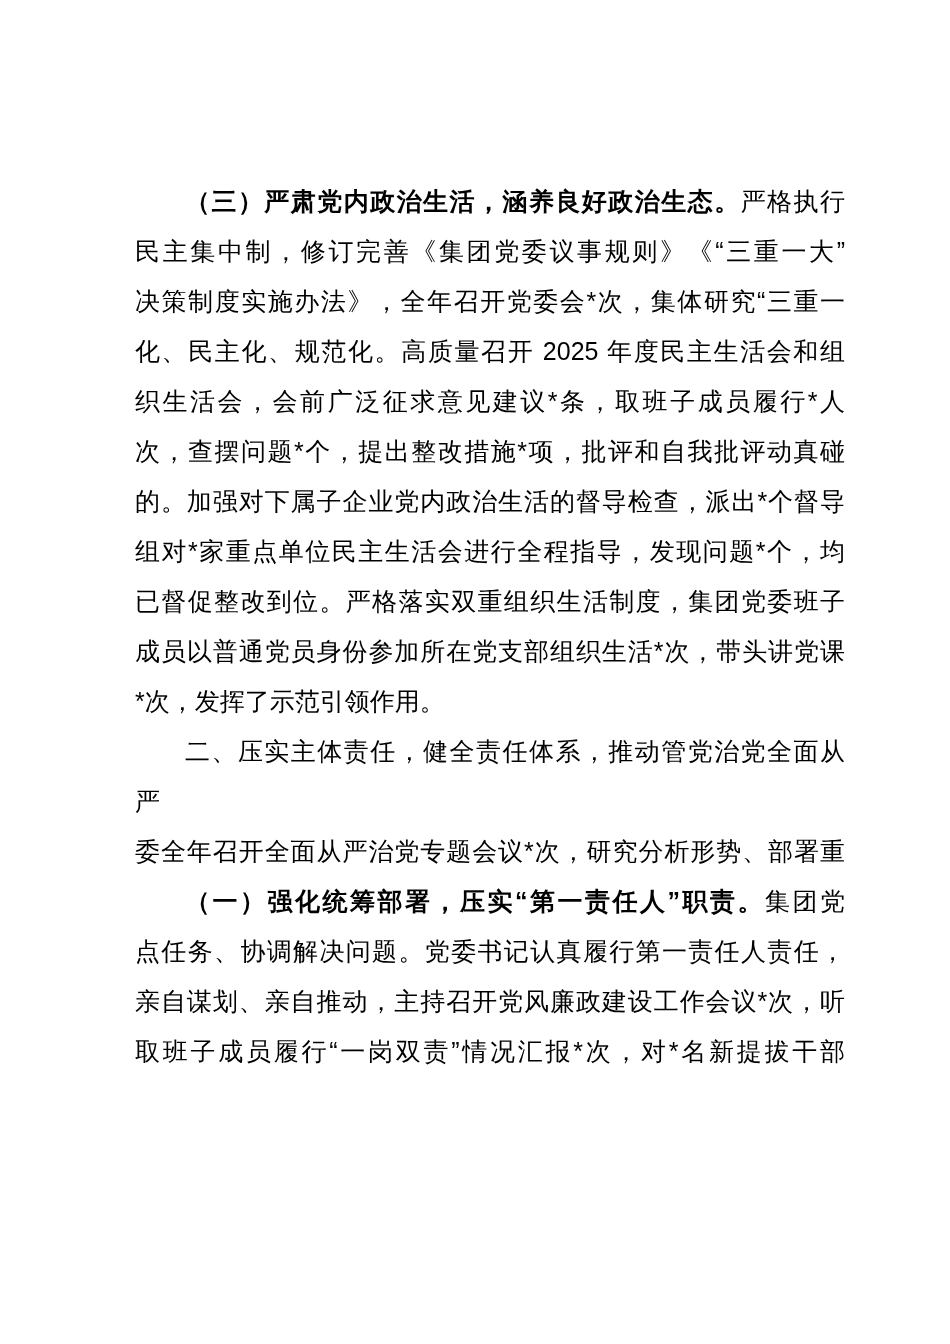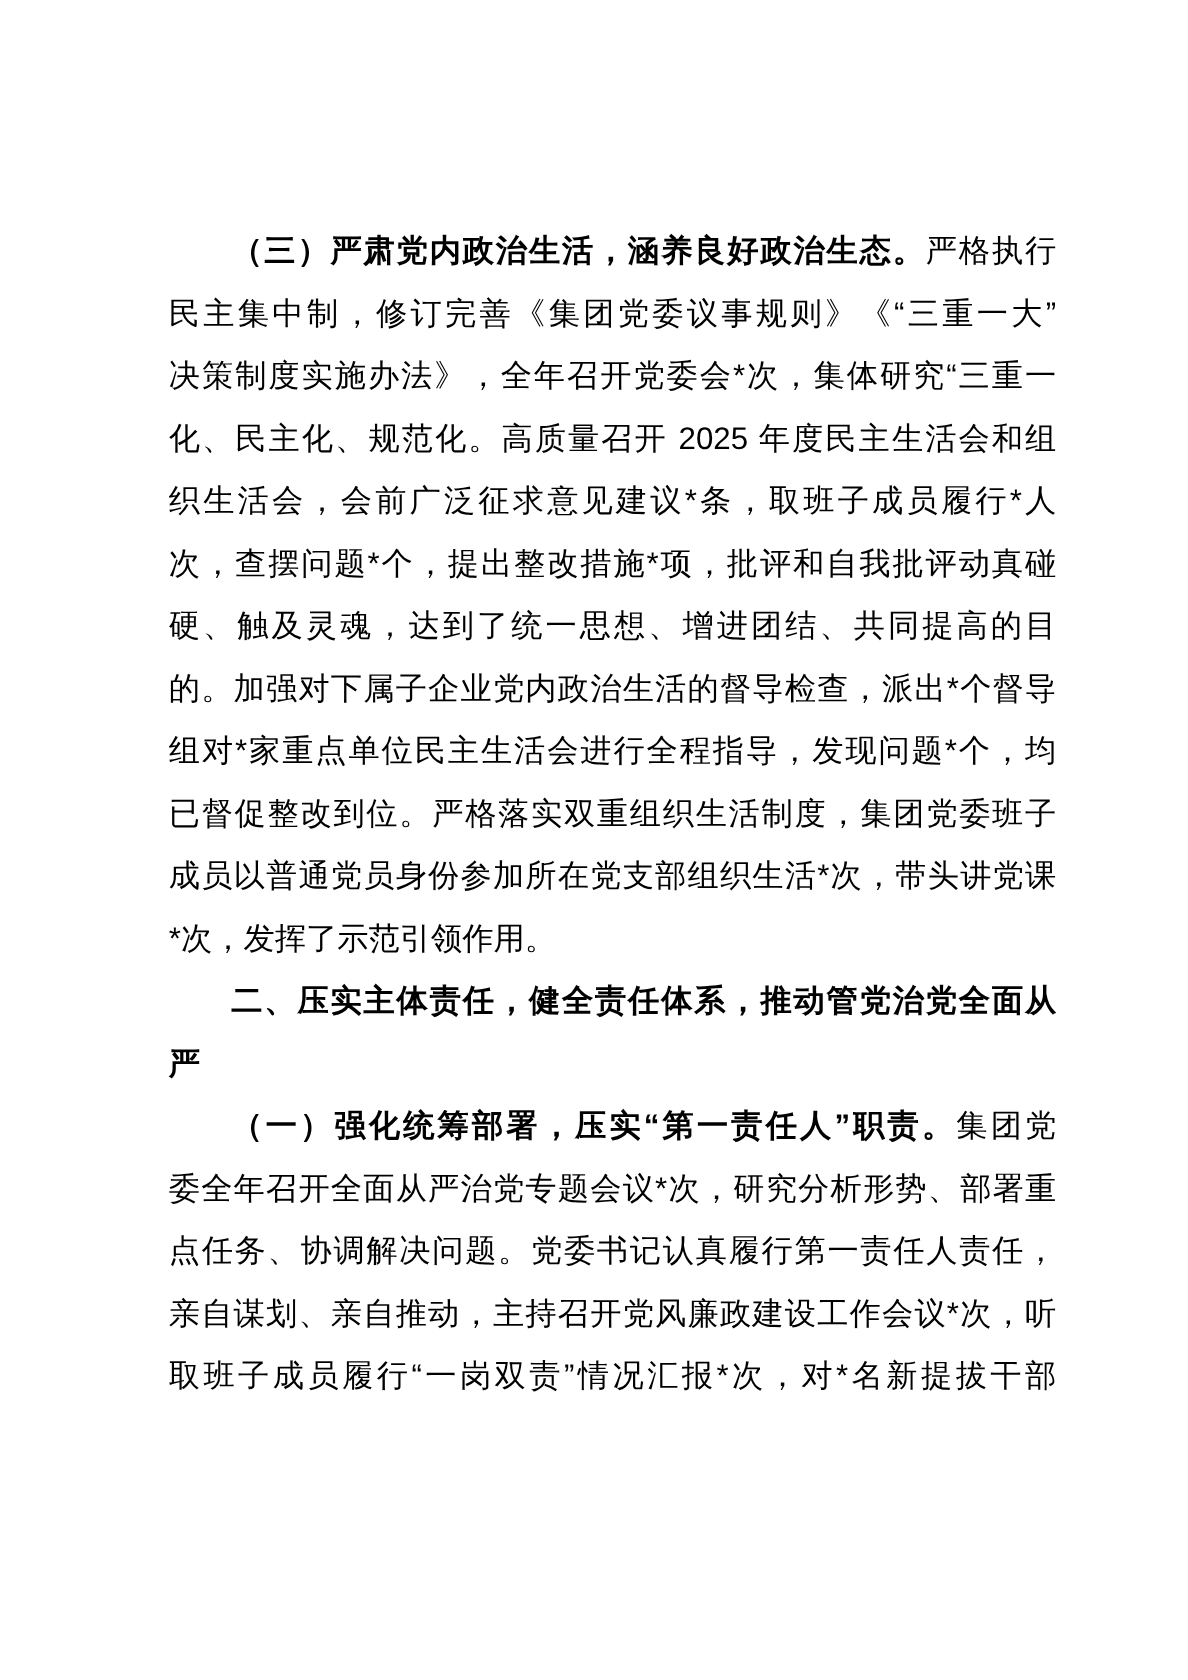--- a/index.html
+++ b/index.html
@@ -33,46 +33,45 @@
     overflow: hidden;
     white-space: normal;
   }
   .line.indent { text-indent: 2em; }
   .line.end {
     text-align: right;
     text-align-last: left;
   }
   .seg { font-weight: 400; }
   .seg.bold { font-weight: 700; }
-  .para.heading .line .seg { font-weight: 700; }
+  .para.heading .line .seg { font-weight: 400; }
 </style>
 </head>
 <body>
 
 <div class="page">
   <div class="text-block" id="text-block">
       <div class="para body">
         <div class="line indent"><span class="seg bold">（三）严肃党内政治生活，涵养良好政治生态。</span><span class="seg">严格执行</span></div>
         <div class="line"><span class="seg">民主集中制，修订完善《集团党委议事规则》《“三重一大”</span></div>
         <div class="line"><span class="seg">决策制度实施办法》，全年召开党委会*次，集体研究“三重一</span></div>
         <div class="line"><span class="seg">化、民主化、规范化。高质量召开 2025 年度民主生活会和组</span></div>
         <div class="line"><span class="seg">织生活会，会前广泛征求意见建议*条，取班子成员履行*人</span></div>
         <div class="line"><span class="seg">次，查摆问题*个，提出整改措施*项，批评和自我批评动真碰</span></div>
-        <div class="line"><span class="seg">硬、触及灵魂，达到了统一思想、增进团结、共同提高的目</span></div>
         <div class="line"><span class="seg">的。加强对下属子企业党内政治生活的督导检查，派出*个督导</span></div>
         <div class="line"><span class="seg">组对*家重点单位民主生活会进行全程指导，发现问题*个，均</span></div>
         <div class="line"><span class="seg">已督促整改到位。严格落实双重组织生活制度，集团党委班子</span></div>
         <div class="line"><span class="seg">成员以普通党员身份参加所在党支部组织生活*次，带头讲党课</span></div>
         <div class="line end"><span class="seg">*次，发挥了示范引领作用。</span></div>
       </div>
       <div class="para heading">
         <div class="line indent"><span class="seg">二、压实主体责任，健全责任体系，推动管党治党全面从</span></div>
         <div class="line end"><span class="seg">严</span></div>
       </div>
       <div class="para body">
+        <div class="line"><span class="seg">委全年召开全面从严治党专题会议*次，研究分析形势、部署重</span></div>
         <div class="line indent"><span class="seg bold">（一）强化统筹部署，压实“第一责任人”职责。</span><span class="seg">集团党</span></div>
-        <div class="line"><span class="seg">委全年召开全面从严治党专题会议*次，研究分析形势、部署重</span></div>
         <div class="line"><span class="seg">点任务、协调解决问题。党委书记认真履行第一责任人责任，</span></div>
         <div class="line"><span class="seg">亲自谋划、亲自推动，主持召开党风廉政建设工作会议*次，听</span></div>
         <div class="line"><span class="seg">取班子成员履行“一岗双责”情况汇报*次，对*名新提拔干部</span></div>
       </div>
     </div>
 </div>
 
 </body></html>

